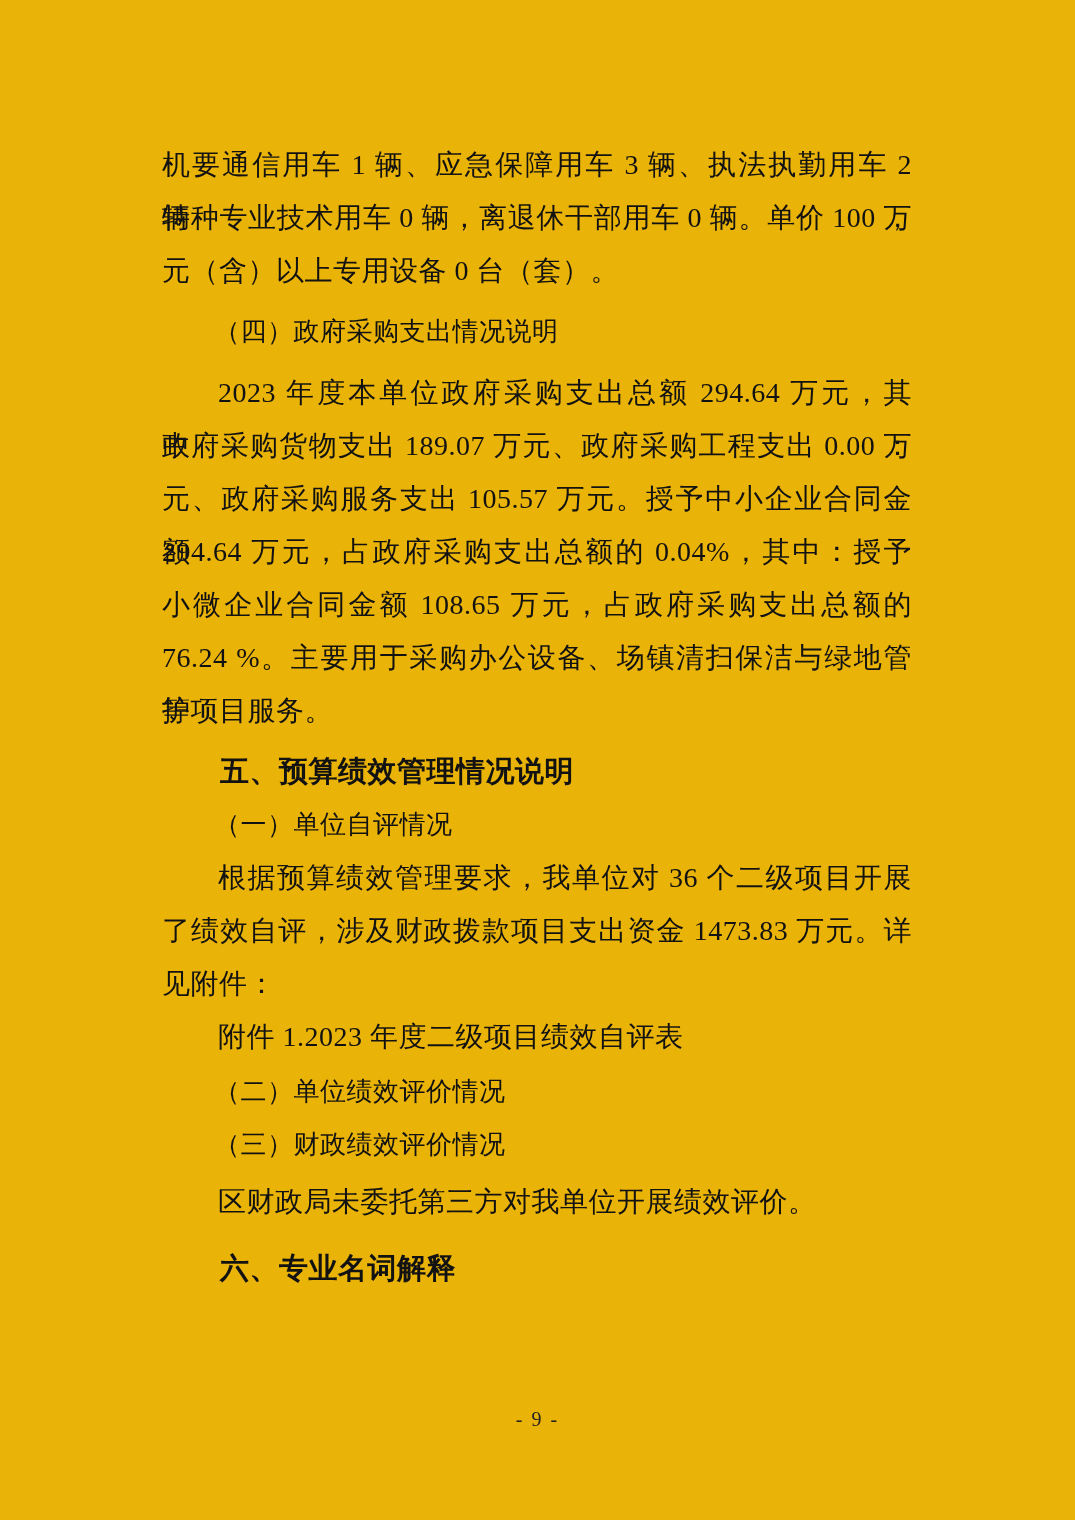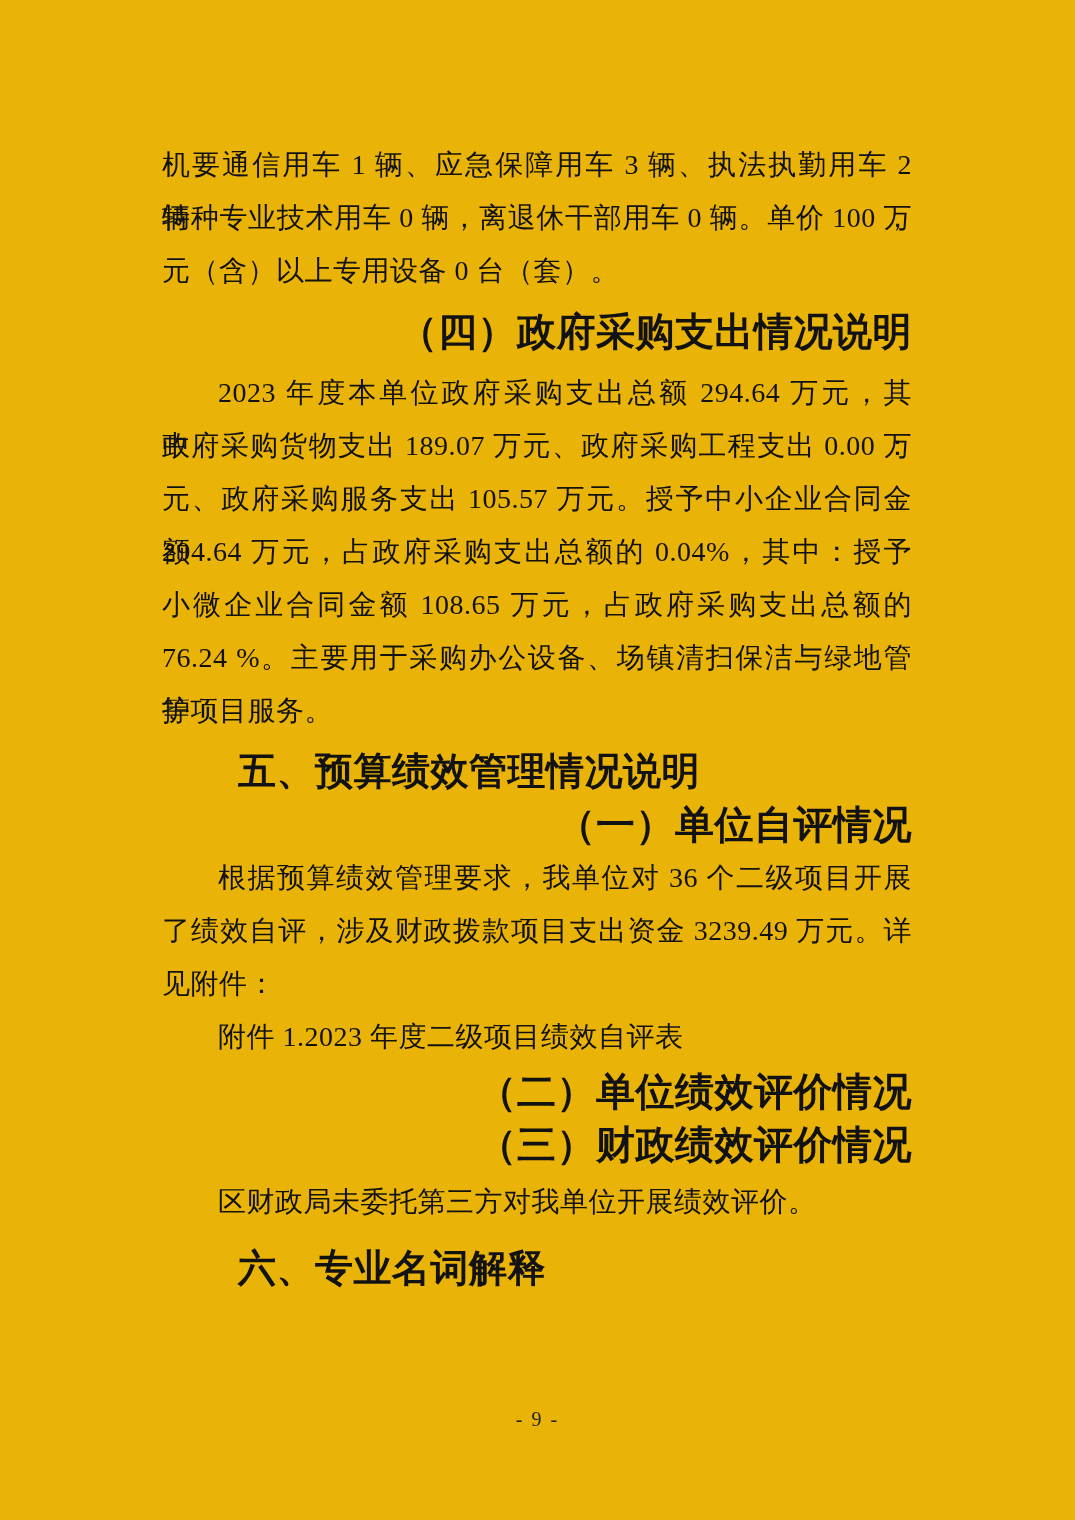--- a/index.html
+++ b/index.html
@@ -33,31 +33,30 @@
   }
   
   .j {
     text-align: justify;
     text-align-last: justify;
   }
   
   .ind { text-indent: 2em; }
   
   .hk {
-    font-weight: 700;
+    font-weight: 400;
     text-indent: 2em;
-    font-size: 39px;
+    font-size: 26px;
     font-family: "Liberation Serif", "DejaVu Serif", serif;
-    text-align: right;
   }
   
   .hh {
     font-weight: 700;
     text-indent: 2em;
-    font-size: 38px;
+    font-size: 29px;
     font-family: "Liberation Sans", "DejaVu Sans", sans-serif;
   }
   .mt2  { margin-top: 2px; }
   .mt4  { margin-top: 4px; }
   .mt8  { margin-top: 8px; }
   .mb8  { margin-bottom: 8px; }
   .mt14 { margin-top: 14px; }
   .footer {
     position: absolute;
     top: 1396px;
@@ -83,21 +82,21 @@
     <p class="ln j ind">2023 年度本单位政府采购支出总额 294.64 万元，其中：</p>
     <p class="ln j">政府采购货物支出 189.07 万元、政府采购工程支出 0.00 万</p>
     <p class="ln j">元、政府采购服务支出 105.57 万元。授予中小企业合同金额</p>
     <p class="ln j">294.64 万元，占政府采购支出总额的 0.04%，其中：授予</p>
     <p class="ln j">小微企业合同金额 108.65 万元，占政府采购支出总额的</p>
     <p class="ln j">76.24 %。主要用于采购办公设备、场镇清扫保洁与绿地管护</p>
     <p class="ln">等项目服务。</p>
     <p class="ln hh mt8">五、预算绩效管理情况说明</p>
     <p class="ln hk">（一）单位自评情况</p>
     <p class="ln j ind">根据预算绩效管理要求，我单位对 36 个二级项目开展</p>
-    <p class="ln j">了绩效自评，涉及财政拨款项目支出资金 3239.49 万元。详</p>
+    <p class="ln j">了绩效自评，涉及财政拨款项目支出资金 1473.83 万元。详</p>
     <p class="ln">见附件：</p>
     <p class="ln ind">附件 1.2023 年度二级项目绩效自评表</p>
     <p class="ln hk mt2">（二）单位绩效评价情况</p>
     <p class="ln hk">（三）财政绩效评价情况</p>
     <p class="ln ind mt4">区财政局未委托第三方对我单位开展绩效评价。</p>
     <p class="ln hh mt14">六、专业名词解释</p>
   </main>
 
   <div class="footer">
     <span>- 9 -</span>

